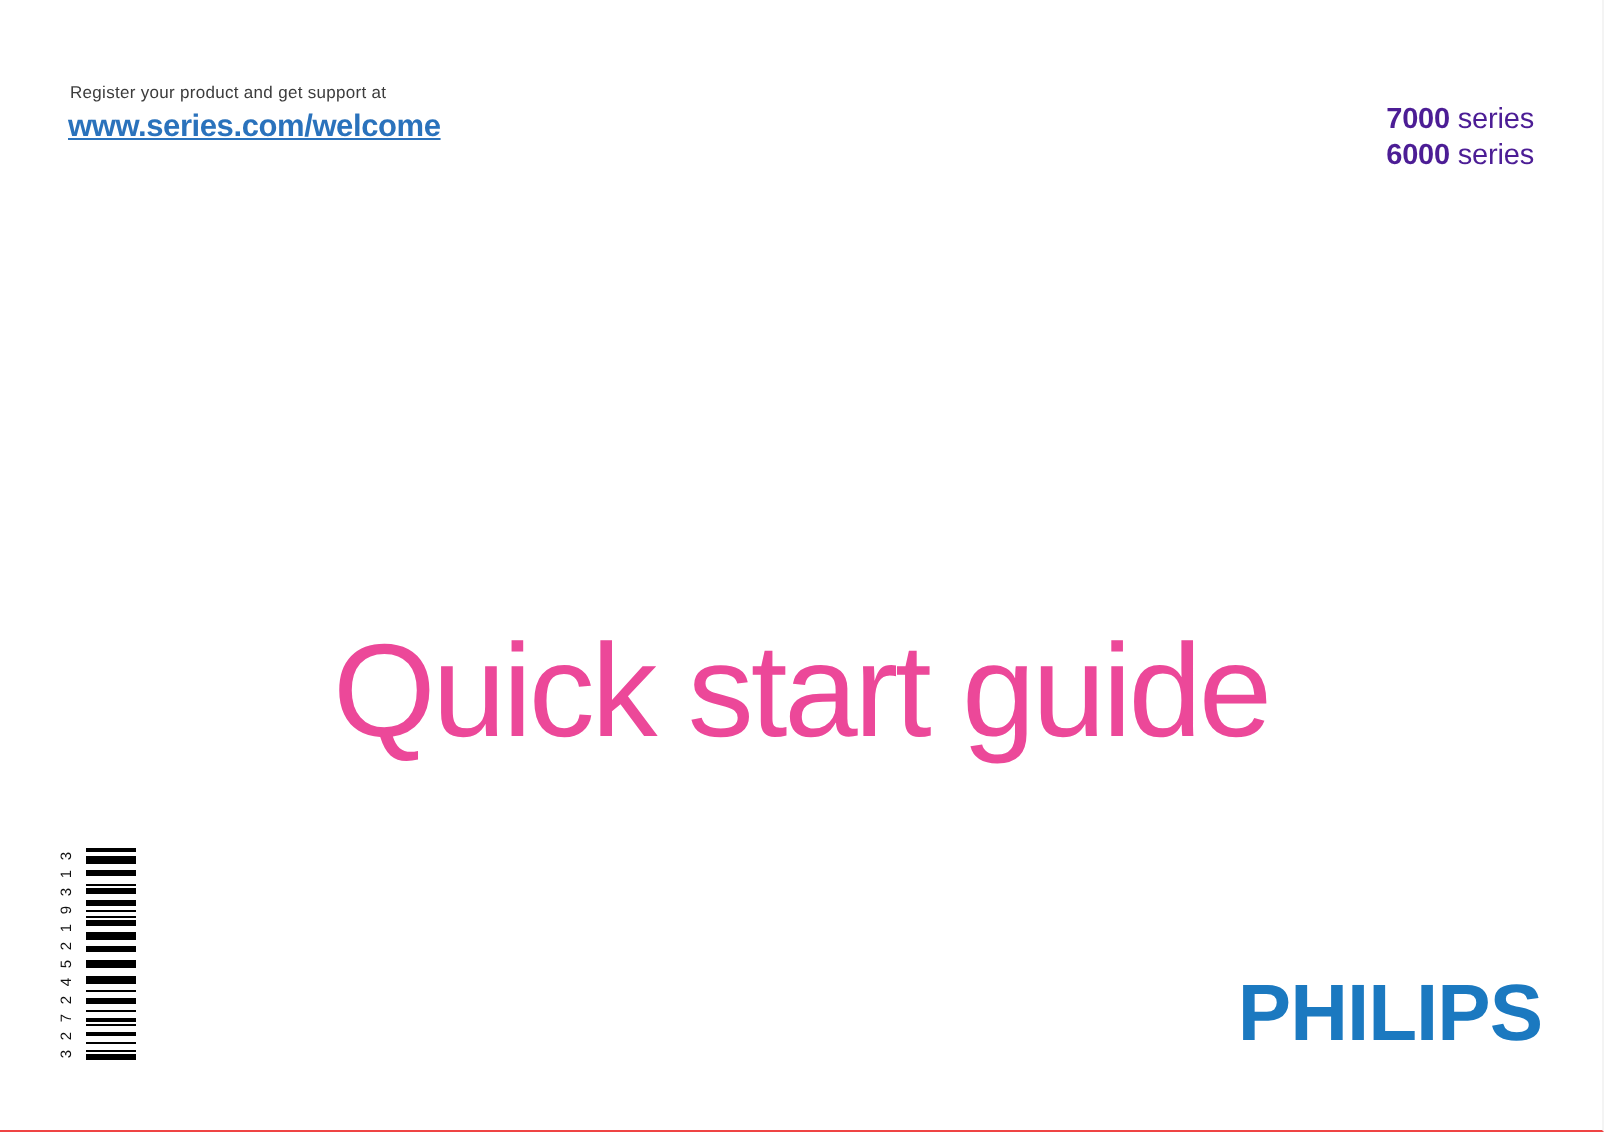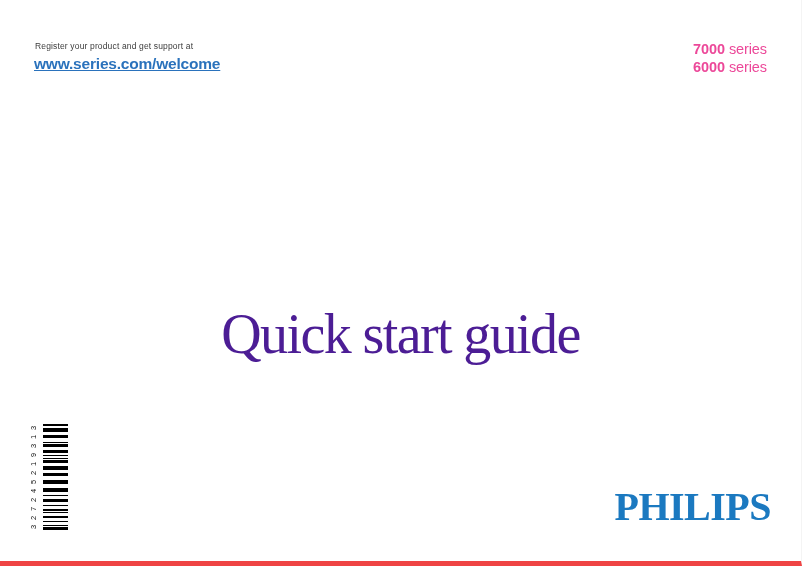--- a/index.html
+++ b/index.html
@@ -13,21 +13,21 @@
     -webkit-font-smoothing: antialiased;
   }
   .page {
     position: relative;
     width: 802px;
     height: 566px;
     background: #ffffff;
     overflow: hidden;
     box-sizing: border-box;
     border-right: 1px solid #f4f4f4;
-    border-bottom: 5px solid #ef4444;
+    border-bottom: 1px solid #ef4444;
   }
 
   
   .register-line {
     position: absolute;
     left: 35px;
     top: 41px;
     font-size: 8.5px;
     letter-spacing: 0.15px;
     color: #3c3c3c;
@@ -41,23 +41,23 @@
     font-size: 15.5px;
     font-weight: 600;
     letter-spacing: -0.2px;
     color: #2a72bc;
     white-space: nowrap;
   }
 
   .series-block {
     position: absolute;
     right: 34px;
-    top: 41px;
+    top: 52px;
     text-align: center;
-    color: #ec4899;
+    color: #4c1d95;
   }
   .series-line {
     font-size: 14.5px;
     line-height: 17.5px;
     white-space: nowrap;
     letter-spacing: -0.1px;
   }
   .series-num {
     font-weight: 700;
   }
@@ -68,24 +68,24 @@
   
   .title-wrap {
     position: absolute;
     left: 0;
     right: 0;
     top: 268px;
     text-align: center;
   }
   .main-title {
     display: inline-block;
-    font-family: Liberation Serif, serif;
-    font-size: 56px;
+    font-family: Liberation Sans, sans-serif;
+    font-size: 66px;
     font-weight: 300;
-    color: #4c1d95;
+    color: #ec4899;
     letter-spacing: -1.6px;
     line-height: 1;
     white-space: nowrap;
   }
 
   
   .barcode {
     position: absolute;
     left: 26px;
     top: 423px;
@@ -121,21 +121,21 @@
     left: 0;
     width: 100%;
     background: #000;
   }
 
   
   .philips-logo {
     position: absolute;
     right: 30px;
     top: 487px;
-    font-family: Liberation Serif, serif;
+    font-family: Liberation Sans, sans-serif;
     font-size: 40px;
     font-weight: 700;
     color: #1b79c0;
     letter-spacing: -0.5px;
     line-height: 40px;
     white-space: nowrap;
   }
 </style>
 </head>
 <body>

